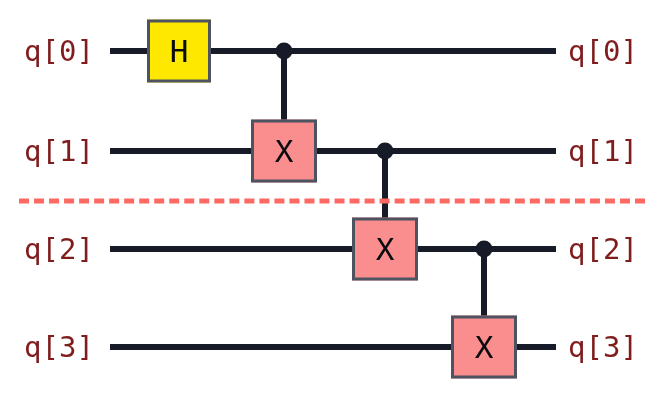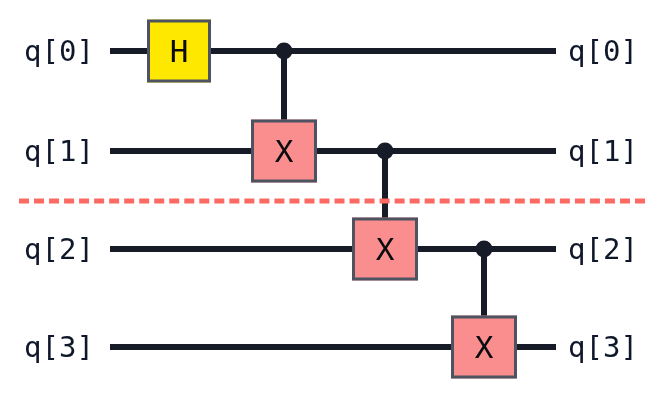--- a/index.html
+++ b/index.html
@@ -15,21 +15,21 @@
     width: 664px;
     height: 407px;
     background: #ffffff;
     overflow: hidden;
   }
   .qubit-label {
     position: absolute;
     font-family: "DejaVu Sans Mono", monospace;
     font-size: 29px;
     font-weight: 400;
-    color: #0f172a;
+    color: #7f1d1d;
     line-height: 1;
     white-space: pre;
     transform: translateY(-50%);
     letter-spacing: 0px;
     text-align: center;
   }
   .qubit-label.left  { left: 24px;  }
   .qubit-label.right { left: 568px; }
 
   .wire {

